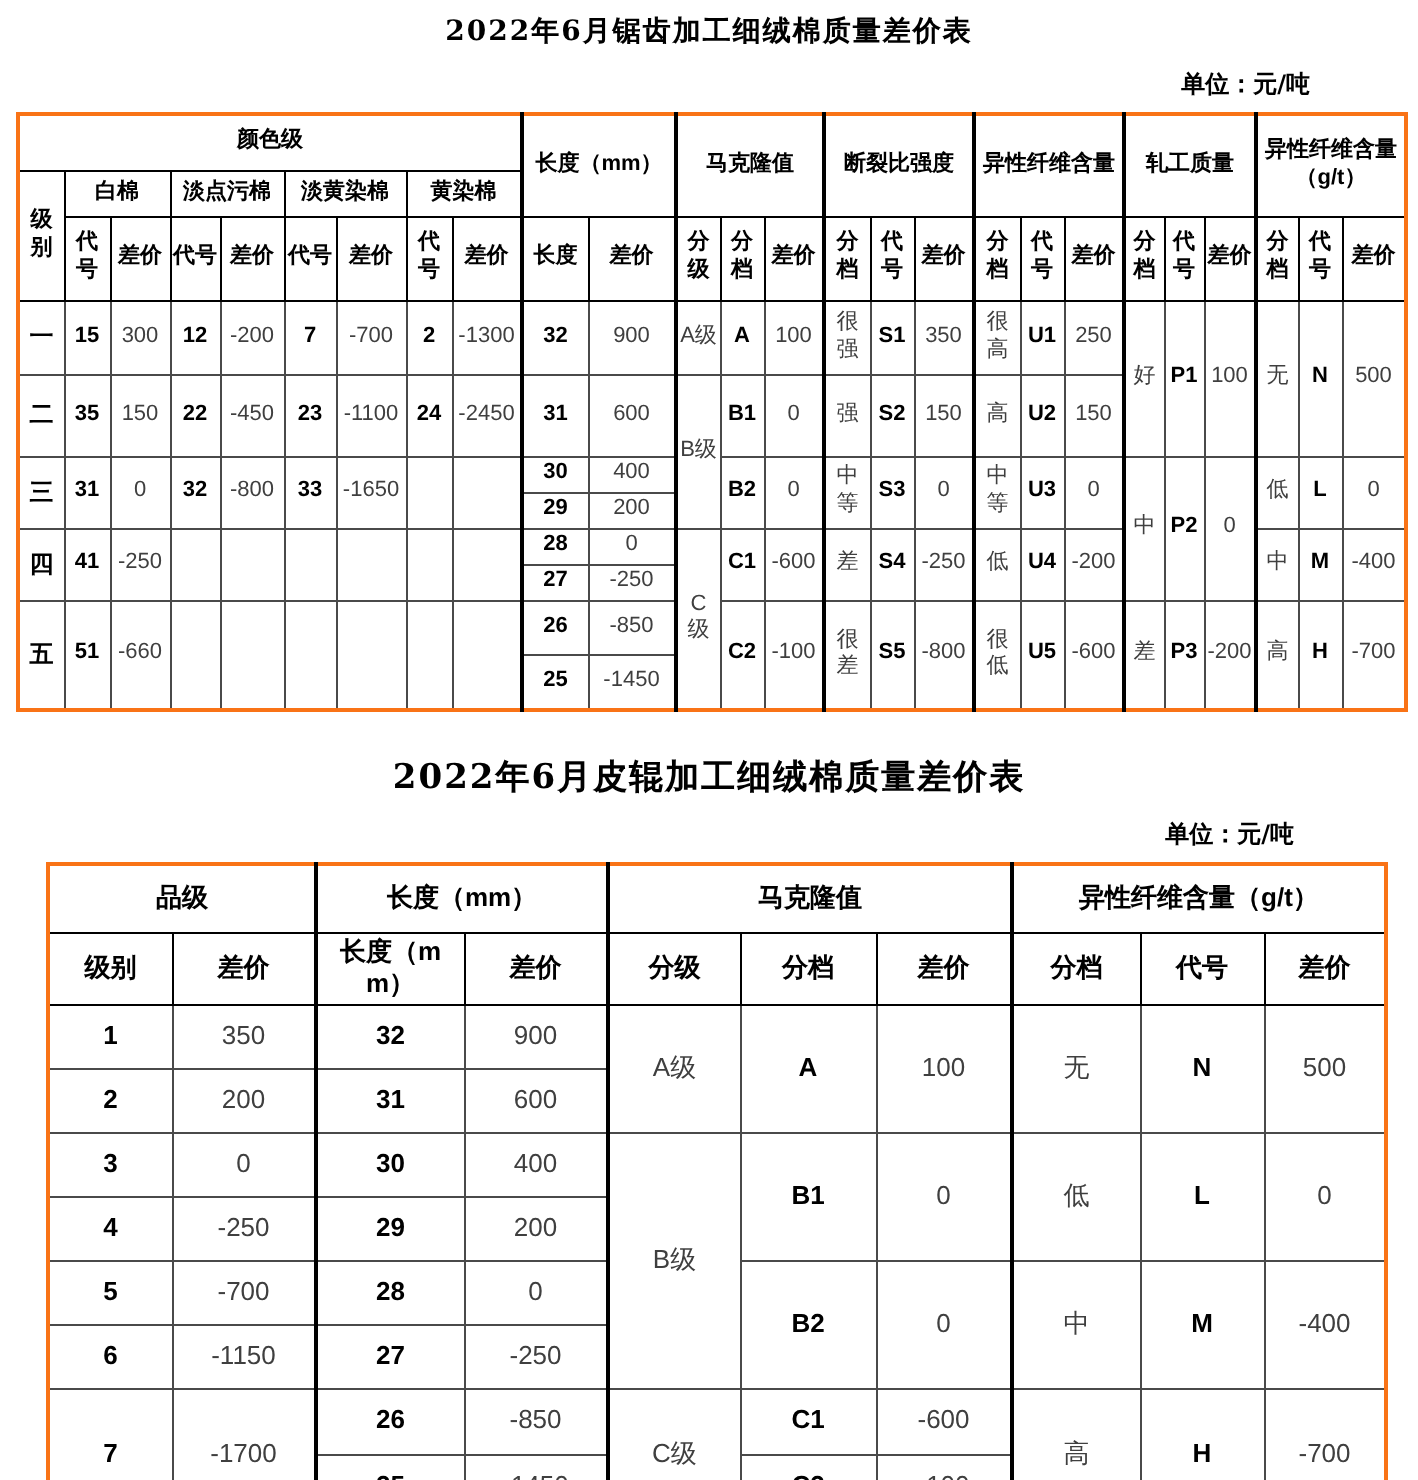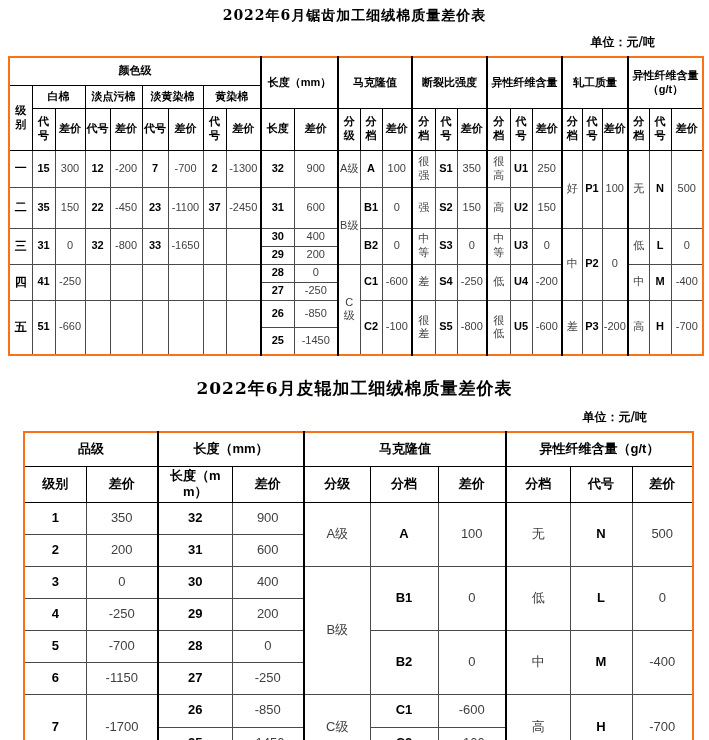--- a/index.html
+++ b/index.html
@@ -129,21 +129,21 @@
         <td rowspan="2" class="diff">500</td>
       </tr>
       <tr style="height: 41px;">
         <td class="lvl">二</td>
         <td class="code">35</td>
         <td class="diff">150</td>
         <td class="code">22</td>
         <td class="diff">-450</td>
         <td class="code">23</td>
         <td class="diff">-1100</td>
-        <td class="code">37</td>
+        <td class="code">24</td>
         <td class="diff">-2450</td>
         <td class="code gL">31</td>
         <td class="diff">600</td>
         <td rowspan="3" class="gL">B级</td>
         <td class="code">B1</td>
         <td class="diff">0</td>
         <td class="gL">强</td>
         <td class="code">S2</td>
         <td class="diff">150</td>
         <td class="gL">高</td>

